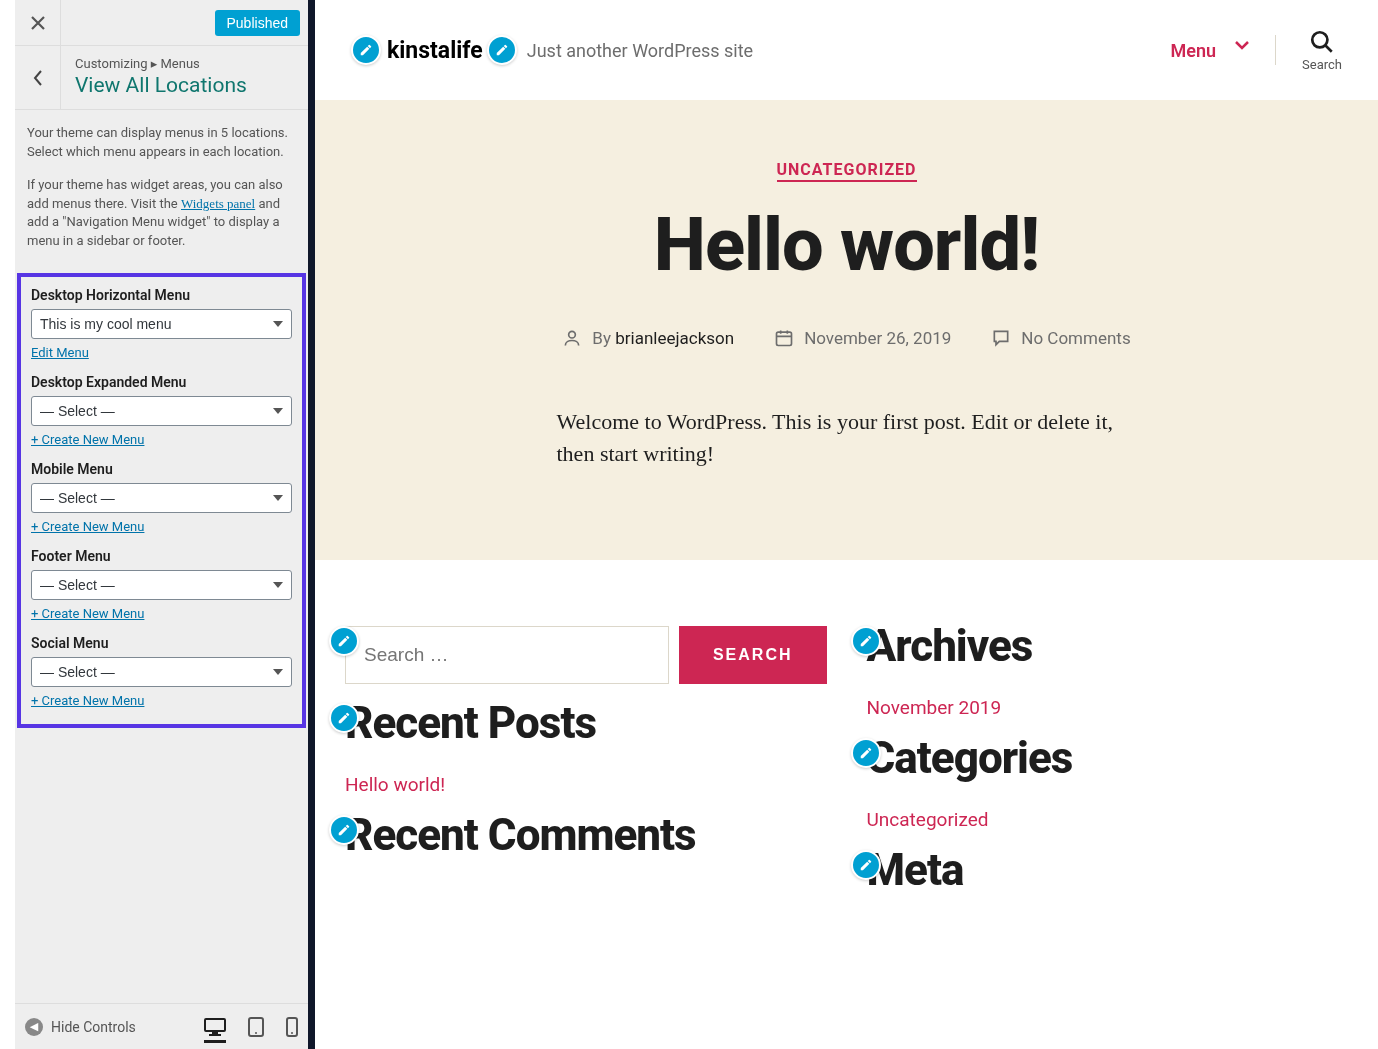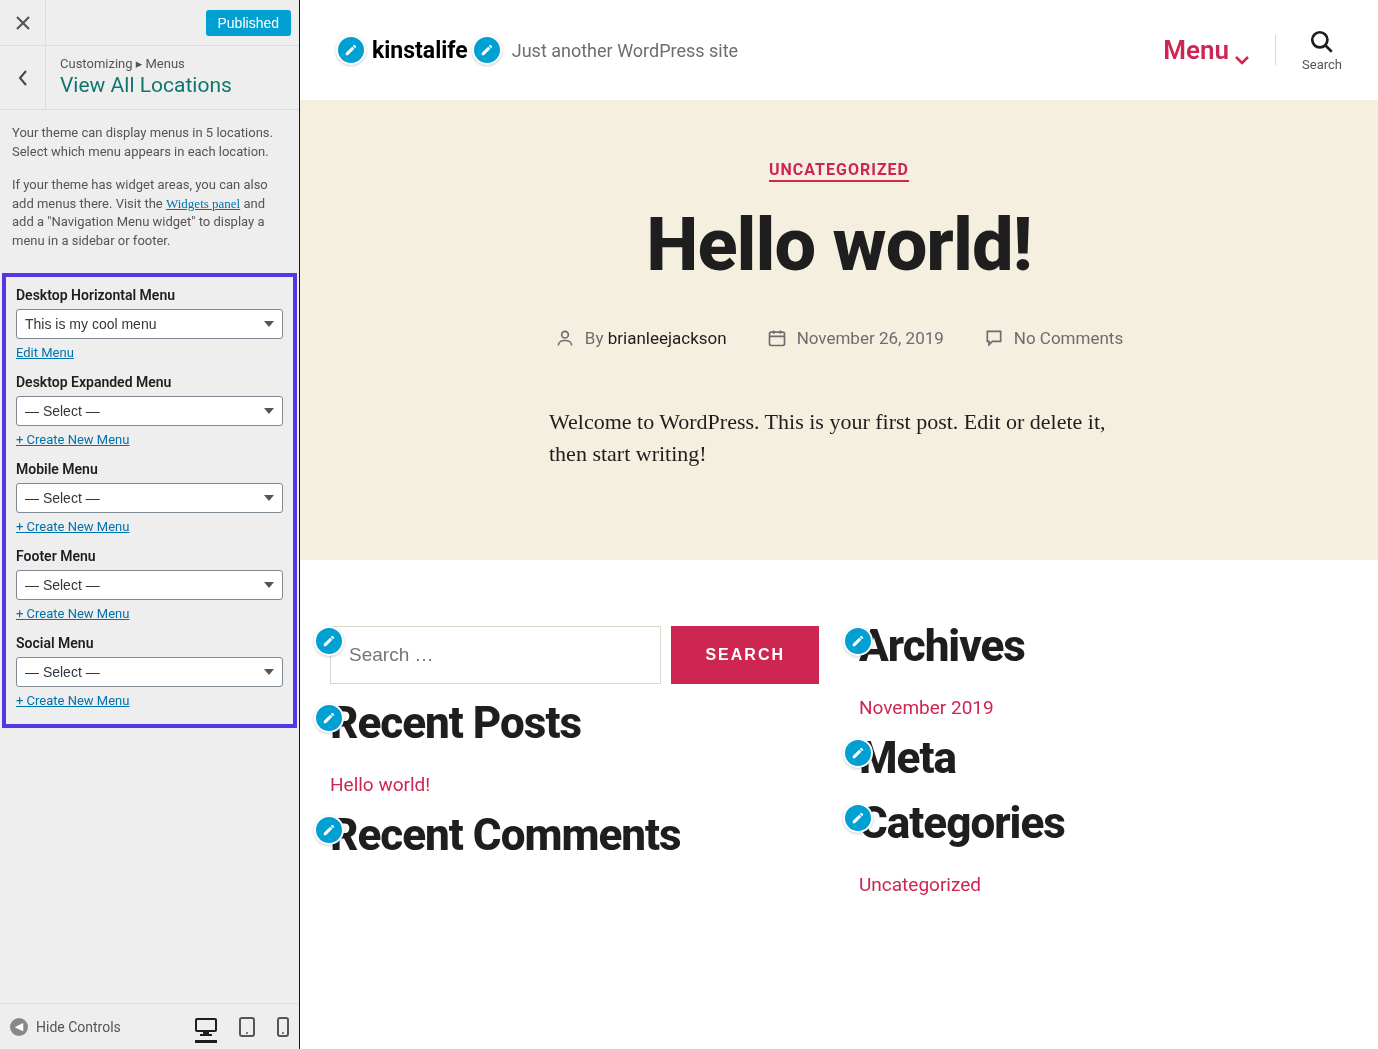--- a/index.html
+++ b/index.html
@@ -1,20 +1,20 @@
 <!DOCTYPE html>
 <html><head>
 <meta charset="utf-8">
 <style>
 * { box-sizing: border-box; margin: 0; padding: 0; }
 body { font-family: -apple-system, BlinkMacSystemFont, "Segoe UI", Roboto, sans-serif; font-size: 14px; color: #1e1e1e; background: #fff; overflow: hidden; }
 .app { display: flex; width: 1378px; height: 1049px; }
 
 
-.sidebar { width: 300px; min-width: 300px; background: #eee; display: flex; flex-direction: column; border-right: 1px solid #0f172a; }
+.sidebar { width: 300px; min-width: 300px; background: #eee; display: flex; flex-direction: column; border-right: 7px solid #0f172a; margin-left: 15px; }
 .sb-topbar { height: 46px; display: flex; align-items: stretch; background: #eee; border-bottom: 1px solid #ddd; }
 .sb-close { width: 46px; display:flex; align-items:center; justify-content:center; border-right:1px solid #ddd; cursor:pointer; color:#555; font-size:18px; }
 .sb-top-spacer { flex:1; }
 .sb-publish-wrap { display:flex; align-items:center; padding-right: 8px;}
 .sb-publish { background:#00a0d2; color:#fff; border:none; padding:5px 12px; border-radius:3px; font-size:14px; cursor:pointer;}
 .sb-crumb { display:flex; align-items:stretch; border-bottom:1px solid #ddd; }
 .sb-back { width:46px; display:flex; align-items:center; justify-content:center; border-right:1px solid #ddd; cursor:pointer; color:#444;}
 .sb-titlewrap { padding:10px 14px 12px; }
 .sb-bc { font-size:13px; color:#555; }
 .sb-h { font-size:21px; font-weight:400; color:#0f766e; margin-top:2px;}
@@ -37,21 +37,21 @@
 .sb-dev.active { border-bottom:3px solid #1e1e1e; padding-bottom:4px; margin-bottom:-7px;}
 
 
 .preview { flex:1; overflow:auto; background:#fff; position:relative;}
 .pv-header { height:100px; display:flex; align-items:center; padding: 8px 36px; }
 .site-title-wrap { display:flex; align-items:center; gap:4px;}
 .edit-shortcut { width:30px;height:30px;border-radius:50%; background:#00a0d2; border:2px solid #fff; display:inline-flex;align-items:center;justify-content:center; color:#fff; font-size:14px; box-shadow:0 1px 3px rgba(0,0,0,.2); cursor:pointer;}
 .site-title { font-size:23px; font-weight:700; color:#000; margin-left:2px;}
 .site-tag { color:#6d6d6d; font-size:18px; margin-left:6px;}
 .pv-right { margin-left:auto; display:flex; align-items:center; gap:26px;}
-.menu-btn { color:#cd2653; font-weight:600; font-size:26px; display:flex; align-items:flex-end; gap:6px; cursor:pointer;}
+.menu-btn { color:#cd2653; font-weight:600; font-size:18px; display:flex; align-items:flex-start; gap:19px; cursor:pointer;}
 .divider { width:1px; height:30px; background:#dcd7ca; }
 .search-btn { display:flex; flex-direction:column; align-items:center; cursor:pointer; color:#1e1e1e;}
 .search-btn .glass { width:26px; height:26px; }
 .search-btn .lbl { font-size:13px; color:#555; margin-top:2px;}
 
 .hero { background:#f5efe0; padding:60px 50px 90px; text-align:center; }
 .cat-link { text-transform:uppercase; letter-spacing:1px; font-size:16px; font-weight:700; color:#cd2653; border-bottom:2px solid #cd2653; padding-bottom:1px; cursor:pointer;}
 .hero h1 { font-size:74px; font-weight:800; margin-top:22px; letter-spacing:-1px;}
 .meta-row { display:flex; justify-content:center; gap:40px; margin-top:40px; color:#6d6d6d; font-size:17px;}
 .meta-item { display:flex; align-items:center; gap:10px;}
@@ -263,27 +263,27 @@
             </span>
           <h2>Archives</h2>
           <a class="link">November 2019</a>
         </div>
         <div class="widget">
           <span class="edit-shortcut">
               <svg width="14" height="14" viewBox="0 0 24 24">
                 <path fill="#fff" d="M3 17.25V21h3.75l11-11-3.75-3.75-11 11zM20.7 7.05a1 1 0 0 0 0-1.4l-2.35-2.35a1 1 0 0 0-1.4 0L15 5.25 18.75 9l1.95-1.95z"></path>
               </svg>
             </span>
-          <h2>Meta</h2>
-        </div>
-        <div class="widget">
-          <span class="edit-shortcut">
-              <svg width="14" height="14" viewBox="0 0 24 24">
-                <path fill="#fff" d="M3 17.25V21h3.75l11-11-3.75-3.75-11 11zM20.7 7.05a1 1 0 0 0 0-1.4l-2.35-2.35a1 1 0 0 0-1.4 0L15 5.25 18.75 9l1.95-1.95z"></path>
-              </svg>
-            </span>
           <h2>Categories</h2>
           <a class="link">Uncategorized</a>
         </div>
+        <div class="widget">
+          <span class="edit-shortcut">
+              <svg width="14" height="14" viewBox="0 0 24 24">
+                <path fill="#fff" d="M3 17.25V21h3.75l11-11-3.75-3.75-11 11zM20.7 7.05a1 1 0 0 0 0-1.4l-2.35-2.35a1 1 0 0 0-1.4 0L15 5.25 18.75 9l1.95-1.95z"></path>
+              </svg>
+            </span>
+          <h2>Meta</h2>
+        </div>
       </div>
     </div>
   </div>
 </div>
 
 </body></html>

